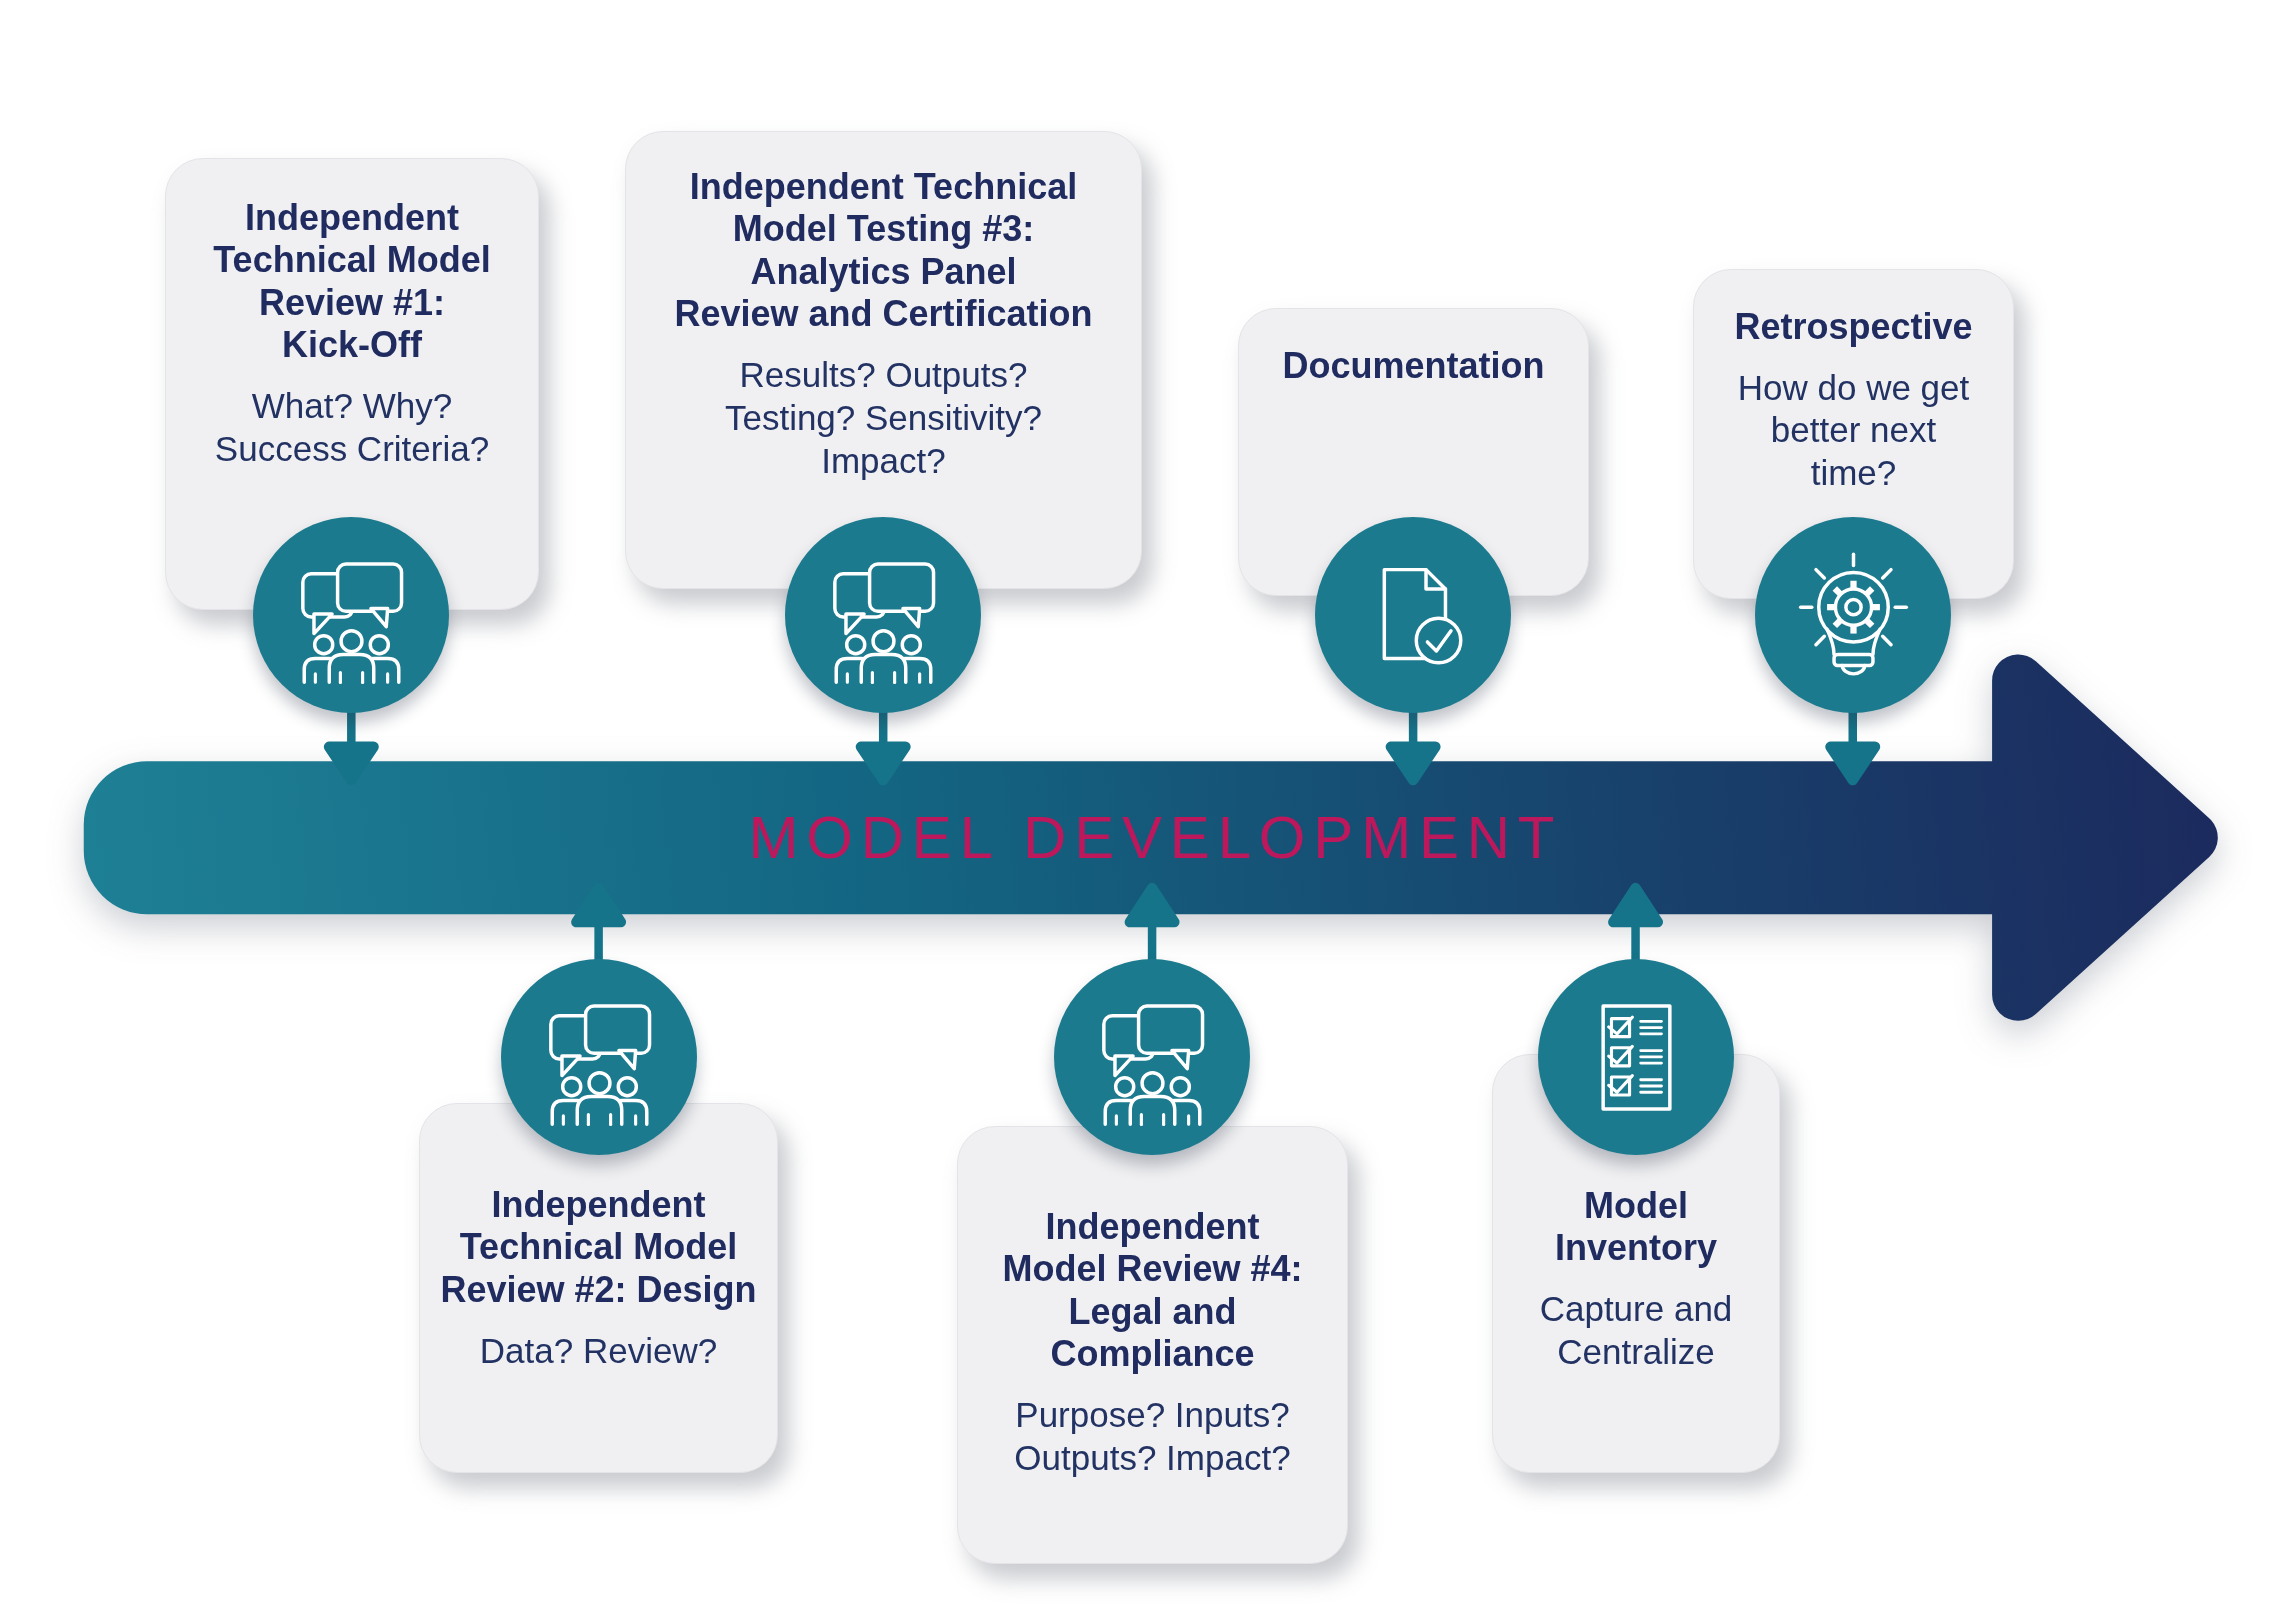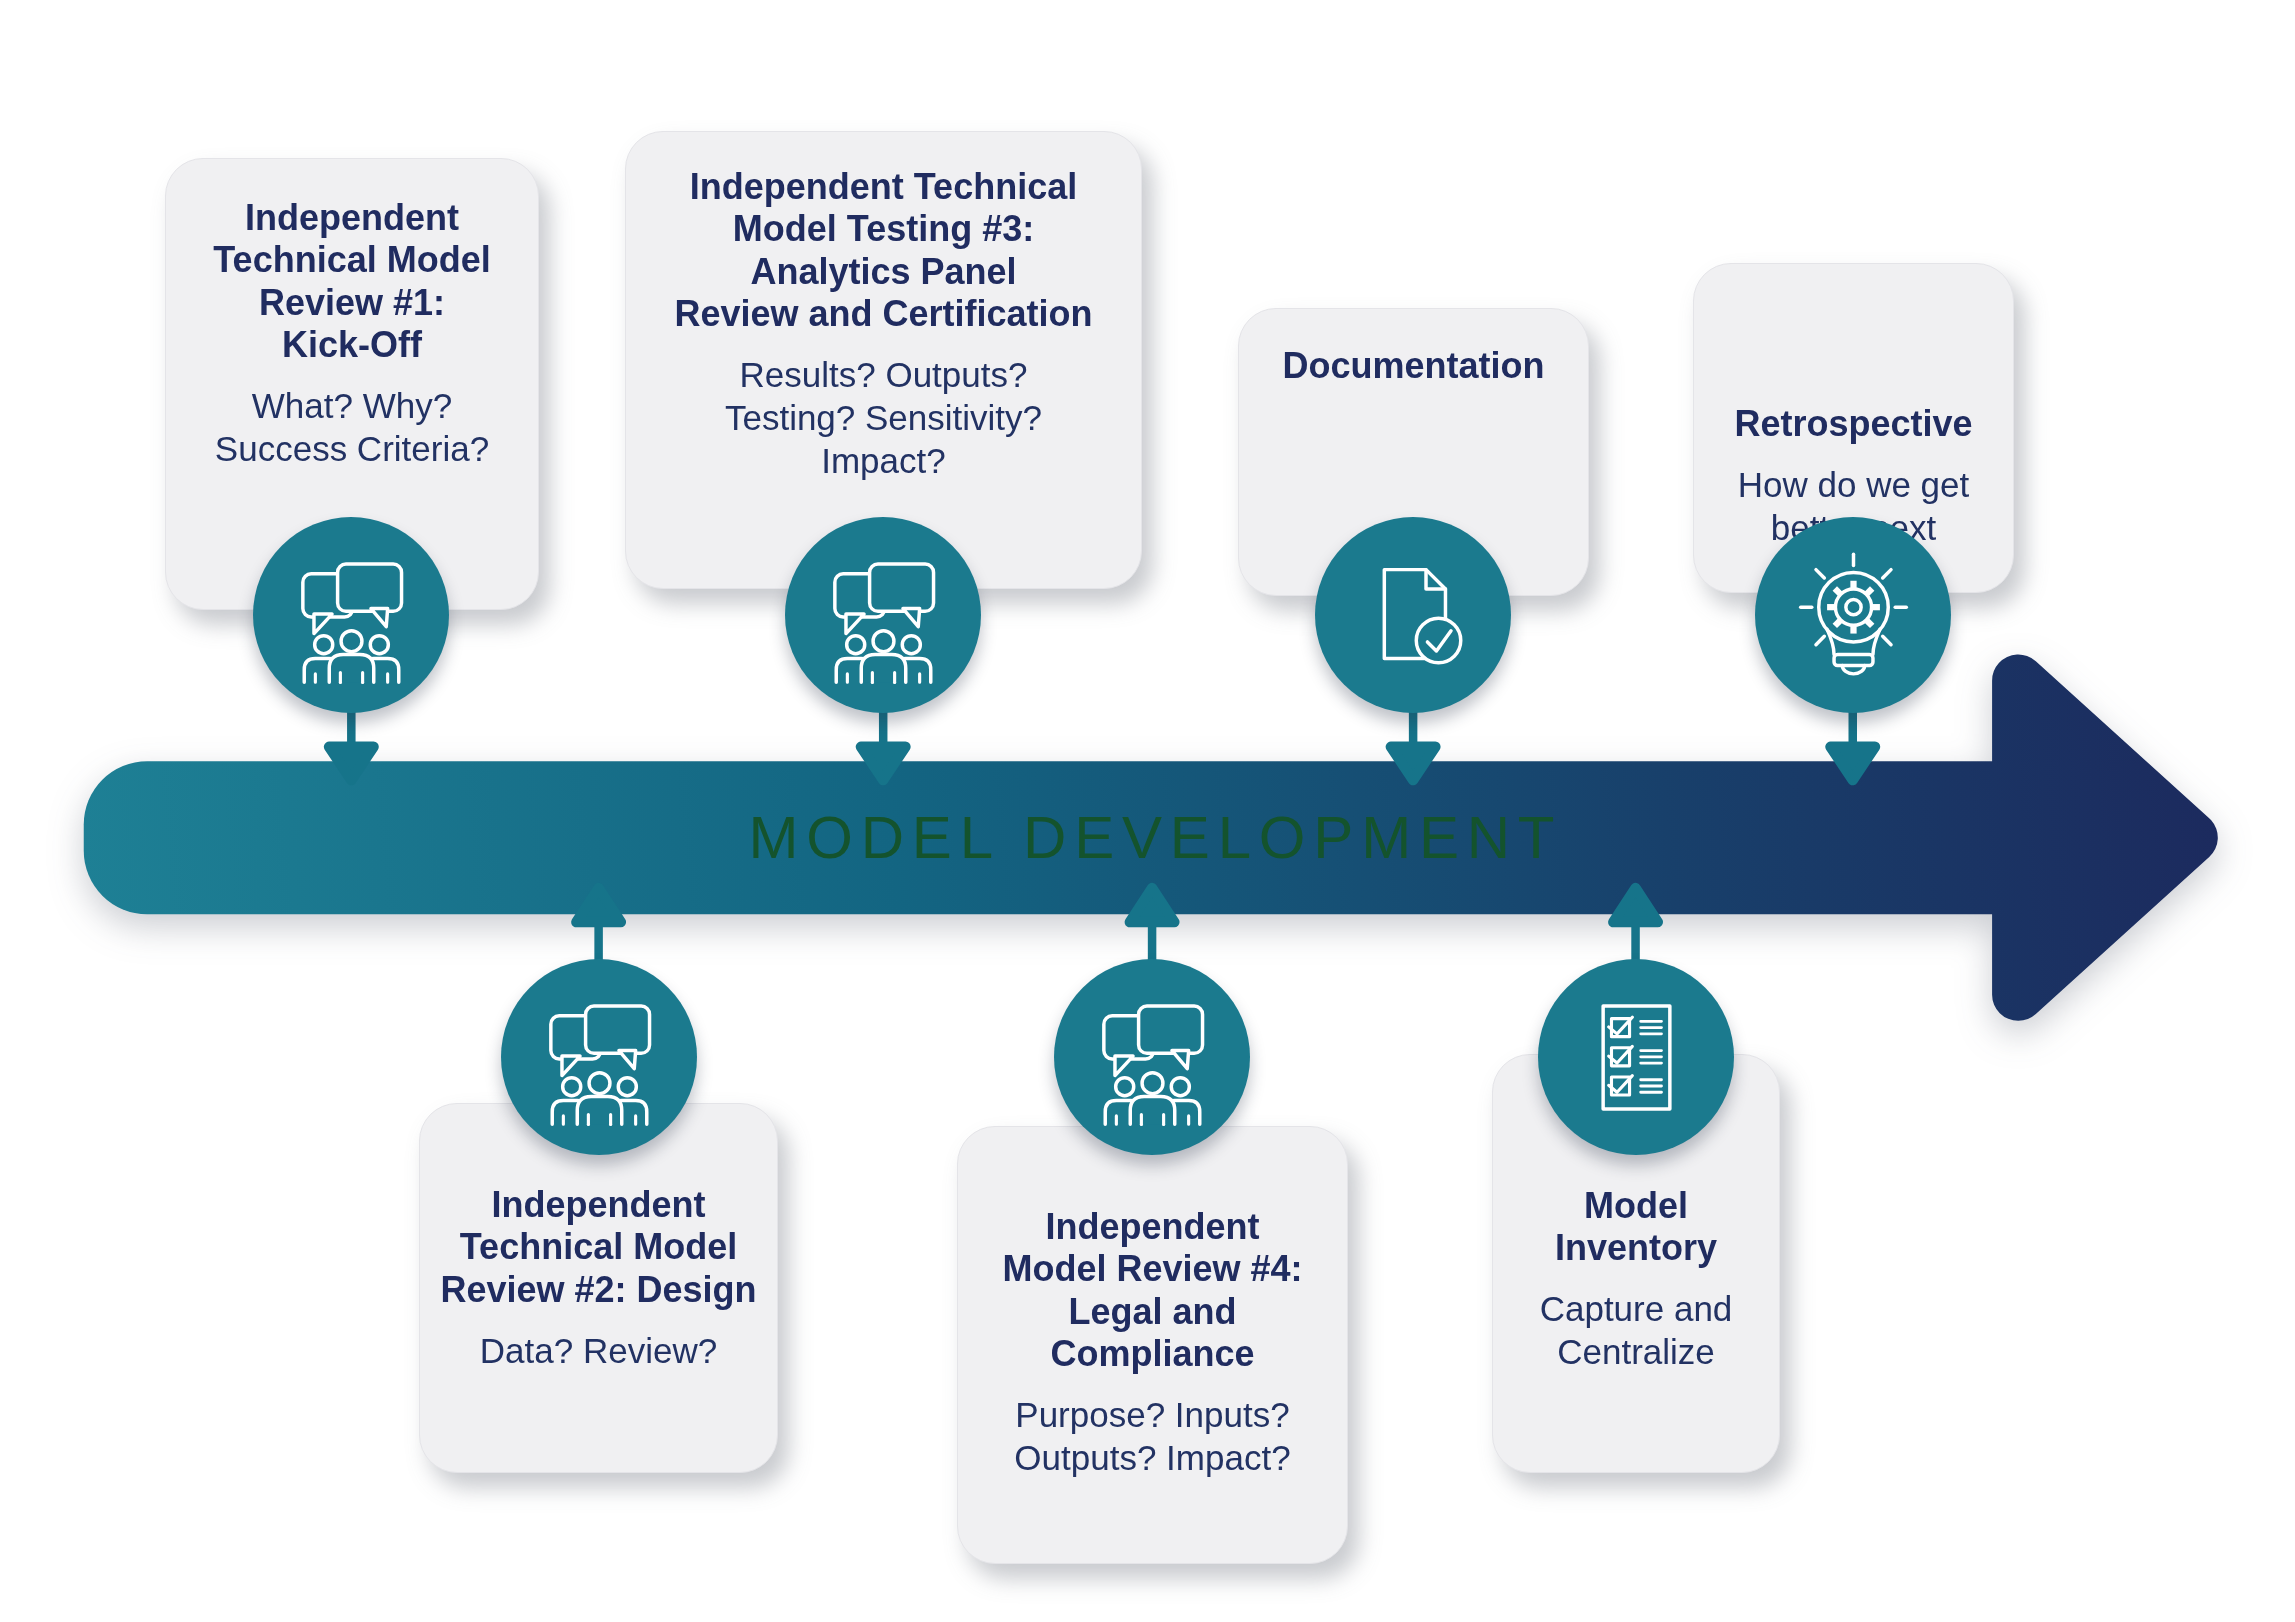--- a/index.html
+++ b/index.html
@@ -3,21 +3,21 @@
 <meta charset="utf-8">
 <style>
   html,body{margin:0;padding:0;background:#ffffff;}
   .canvas{position:relative;width:2295px;height:1623px;background:#ffffff;overflow:hidden;
           font-family:"Liberation Sans", sans-serif;}
   .arrow-svg{position:absolute;left:0;top:0;width:2295px;height:1623px;
              filter:drop-shadow(0 13px 17px rgba(50,60,80,0.25));}
   .connectors{position:absolute;left:0;top:0;width:2295px;height:1623px;pointer-events:none;}
   .banner-label{position:absolute;left:84px;top:761px;width:2135px;height:153px;
                 display:flex;align-items:center;justify-content:center;
-                color:#14532d;font-size:60px;font-weight:400;letter-spacing:0.13em;
+                color:#be185d;font-size:60px;font-weight:400;letter-spacing:0.13em;
                 text-indent:0.13em;white-space:nowrap;}
   .card{position:absolute;background:#f0f0f2;border:0.7px solid #e4e4e8;border-radius:38px;
         box-shadow:10.5px 14.4px 22px rgba(100,105,118,0.35);
         display:flex;flex-direction:column;align-items:center;text-align:center;
         box-sizing:border-box;}
   .card-title{color:#202c60;font-weight:700;font-size:36px;line-height:1.18;white-space:pre-line;}
   .card-sub{color:#223263;font-weight:400;font-size:35px;line-height:1.22;white-space:pre-line;margin-top:18.3px;}
   .circle{position:absolute;width:196px;height:196px;border-radius:50%;background:#1b7a8e;
           display:flex;align-items:center;justify-content:center;
           box-shadow:0 10.5px 15.7px rgba(30,40,60,0.28);}
@@ -156,21 +156,21 @@
 Model Testing #3:
 Analytics Panel
 Review and Certification</div>
     <div class="card-sub">Results? Outputs?
 Testing? Sensitivity?
 Impact?</div>
   </div>
   <div class="card" style="left:1238px;top:308px;width:351px;height:288px;padding:36px 13px 0;">
     <div class="card-title">Documentation</div>
   </div>
-  <div class="card" style="left:1693px;top:263px;width:321px;height:330px;padding:36px 13px 0;justify-content:flex-end;">
+  <div class="card" style="left:1693px;top:269px;width:321px;height:330px;padding:36px 13px 0;">
     <div class="card-title">Retrospective</div>
     <div class="card-sub">How do we get
 better next
 time?</div>
   </div>
 
   <div class="card" style="left:419px;top:1103px;width:359px;height:370px;padding:80px 15.7px 0;">
     <div class="card-title">Independent
 Technical Model
 Review #2: Design</div>

